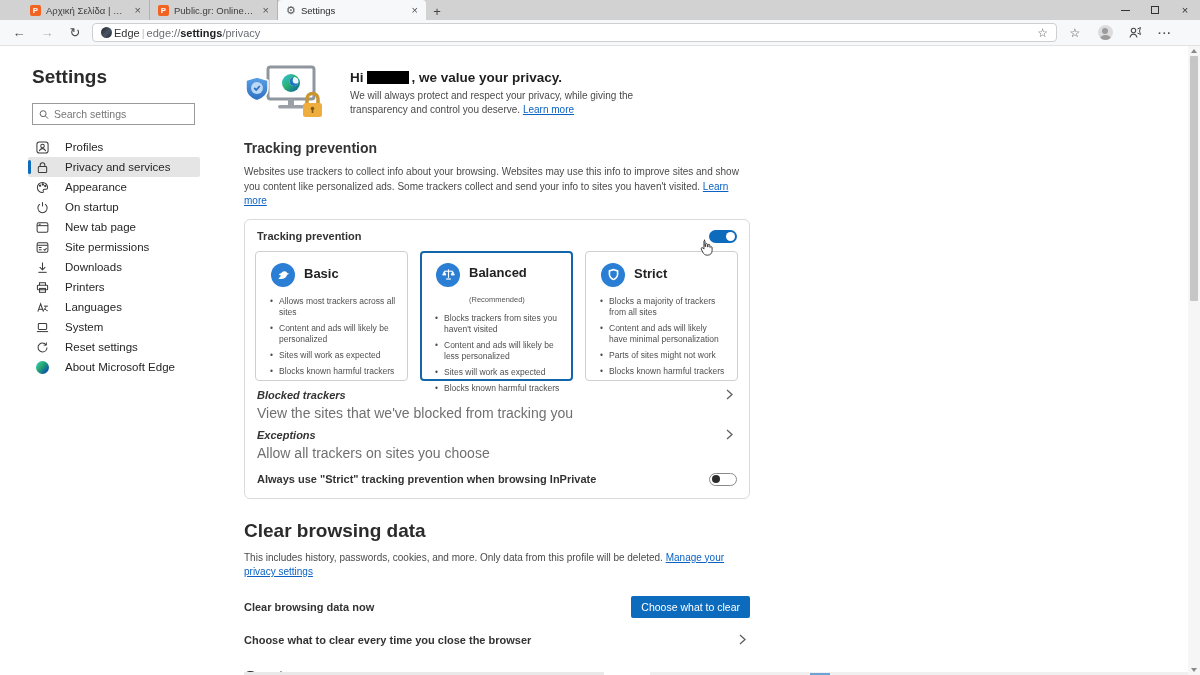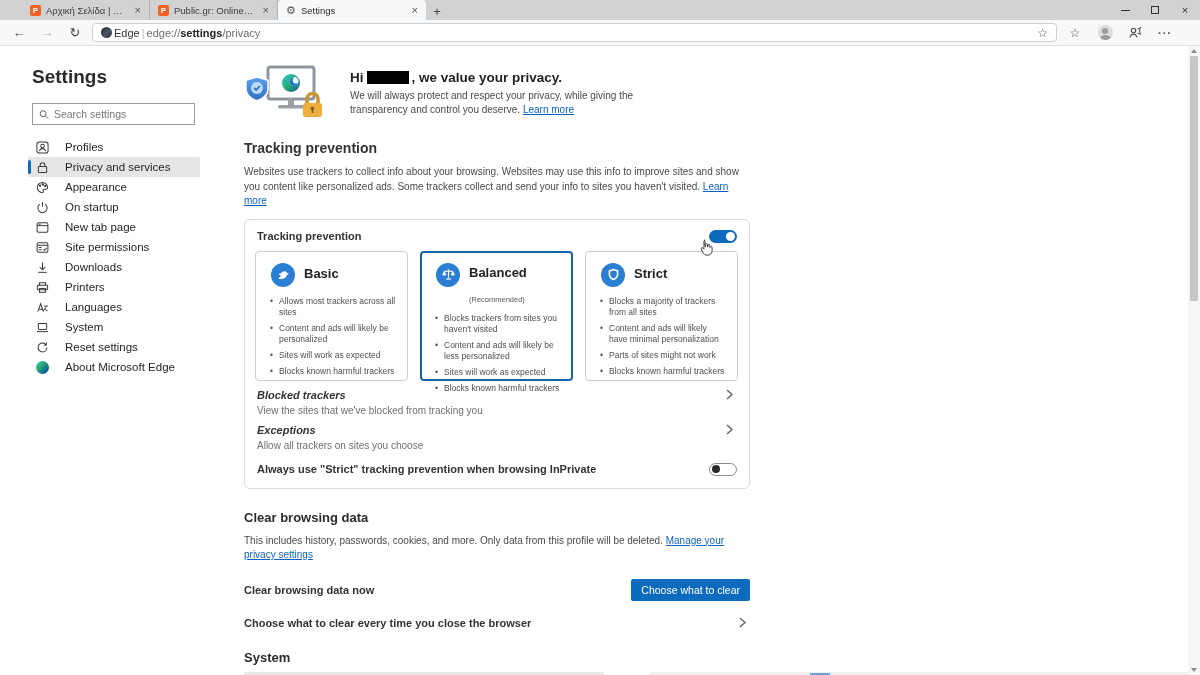--- a/index.html
+++ b/index.html
@@ -84,26 +84,26 @@
   .level-head { display:flex; align-items:flex-start; gap:9px; padding-left:5px; }
   .level-icon { width:24px; height:24px; border-radius:50%; background:#2a7ed4; display:flex; align-items:center; justify-content:center; flex:none; }
   .level-name { font-size:13px; font-weight:600; color:#222; line-height:1.1; padding-top:4px; }
   .level-rec { font-size:7.5px; font-weight:400; color:#555; text-align:left; margin-top:14px; }
   .bullets { list-style:none; margin-top:9px; padding-left:4px; }
   .bullets li { position:relative; font-size:8.5px; color:#4f4f4f; line-height:1.3; padding-left:9px; margin-bottom:5px; }
   .bullets li::before { content:"•"; position:absolute; left:0; top:0; color:#4f4f4f; }
 
   .tp-row { padding:8px 2px 0; }
   .tp-row-top { display:flex; align-items:center; justify-content:space-between;font-style:italic; }
-  .row-sub { font-size:10px; color:#707070; margin-top:4px; }
+  .row-sub { font-size:14px; color:#707070; margin-top:4px; }
   .chev { flex:none; margin-right:4px; }
   .tp-inprivate { display:flex; align-items:center; justify-content:space-between; padding:12px 2px 2px; }
 
   
-  .big-h { font-size:13px; font-weight:600; color:#2b2b2b; margin-top:21px; }
+  .big-h { font-size:19px; font-weight:600; color:#2b2b2b; margin-top:21px; }
   .setting-row { display:flex; align-items:center; justify-content:space-between; margin-top:16px; }
   .btn-primary { background:#0d6bbd; color:#fff; font-size:10.5px; font-family:inherit; border:none; border-radius:2px; padding:5px 10px; cursor:pointer; }
 
   
   .scrollbar { position:absolute; right:0; top:0; width:12px; height:100%; background:#f6f6f6; }
   .sb-thumb { position:absolute; left:2px; top:10px; width:8px; height:245px; background:#c6c6c6; border-radius:1px; }
   .sb-arrow { position:absolute; left:3px; width:0; height:0; border-left:3px solid transparent; border-right:3px solid transparent; }
   .sb-arrow.up { top:3px; border-bottom:4px solid #8a8a8a; }
   .sb-arrow.down { bottom:3px; border-top:4px solid #8a8a8a; }
 

